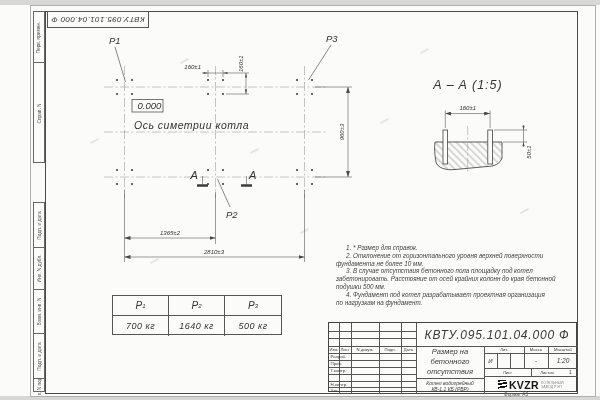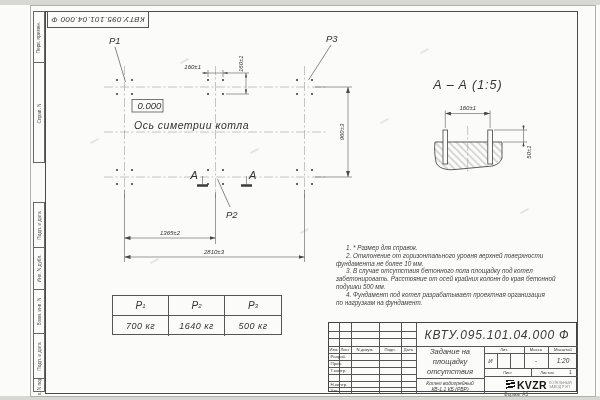--- a/index.html
+++ b/index.html
@@ -257,41 +257,41 @@
     <div class="t ctr tbsmall" style="left:72px;top:23px;width:15px;height:7px;">Дата</div>
 
     <div class="t rowlbl" style="left:1.5px;top:31px;">Разраб.</div>
     <div class="t rowlbl" style="left:1.5px;top:38px;">Пров.</div>
     <div class="t rowlbl" style="left:1.5px;top:45px;">Т.контр.</div>
     <div class="t rowlbl" style="left:1.5px;top:52px;"></div>
     <div class="t rowlbl" style="left:1.5px;top:58.5px;">Н.контр.</div>
     <div class="t rowlbl" style="left:1.5px;top:64.5px;">Утв.</div>
 
     <div class="t ctr tbname" style="left:87px;top:23px;width:68px;height:32px;flex-direction:column;">
-      <div>Задание на</div>
-      <div>площадку</div>
+      <div>Размер на</div>
+      <div>бетонного</div>
       <div>отсутствия</div>
     </div>
     <div class="t ctr tbprod" style="left:87px;top:55px;width:68px;height:15px;flex-direction:column;">
       <div>Котел водогрейный</div>
       <div>КВ-1,1 КБ (РВР)</div>
     </div>
 
     <div class="t ctr tbsmall" style="left:155px;top:23px;width:40px;height:7px;">Лит.</div>
     <div class="t ctr tbsmall" style="left:195px;top:23px;width:24px;height:7px;">Масса</div>
     <div class="t ctr tbsmall" style="left:219px;top:23px;width:30px;height:7px;">Масштаб</div>
     <div class="t ctr" style="left:155px;top:30px;width:13px;height:15px;font-size:6px;font-style:italic;">И</div>
     <div class="t ctr" style="left:195px;top:30px;width:24px;height:15px;font-size:6.5px;">-</div>
     <div class="t ctr" style="left:219px;top:30px;width:30px;height:15px;font-size:6.5px;font-style:italic;">1:20</div>
 
     <div class="t ctr tbsmall" style="left:155px;top:45px;width:47px;height:8px;">Лист</div>
     <div class="t ctr tbsmall" style="left:202px;top:45px;width:32px;height:8px;">Листов</div>
     <div class="t ctr" style="left:234px;top:45px;width:15px;height:8px;font-size:5px;">1</div>
 
-    <div class="t ctr" style="left:155px;top:53px;width:110px;height:17px;">
+    <div class="t ctr" style="left:155px;top:53px;width:94px;height:17px;">
       <span class="logo-mark"></span>
       <span class="logo-word">KVZR</span>
       <span class="logo-cap">
         <div>КОТЕЛЬНЫЙ</div>
         <div>ЗАВОД РЭП</div>
       </span>
     </div>
   </div>
 
   <div class="fmt">Формат А3</div>

